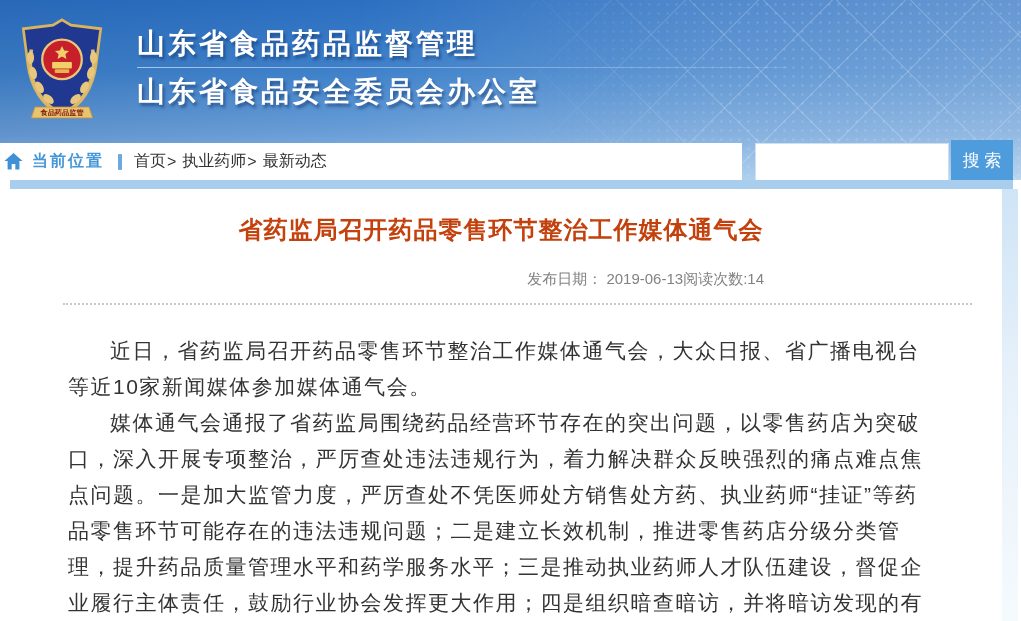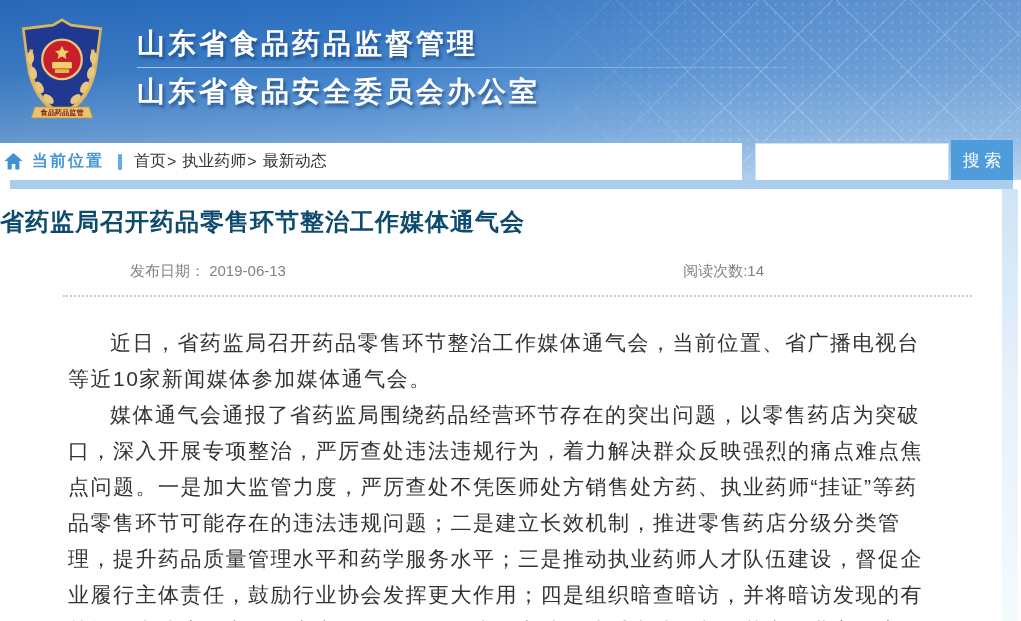--- a/index.html
+++ b/index.html
@@ -70,25 +70,25 @@
     background: #a9cdec;
   }
   .right-band {
     position: absolute; top: 189px; right: 3px; width: 16px; bottom: 0;
     background: linear-gradient(180deg, #cfe4f6 0%, #e7f1fa 45%, #f5fafd 100%);
   }
 
   
   .content { position: absolute; top: 189px; left: 0; width: 1002px; }
   .article-title {
-    margin-top: 17px; color: #0c4a6e;
+    margin-top: 25px; text-align: center; color: #c2410c;
     font-size: 24px; font-weight: bold; letter-spacing: 1px; line-height: 32px;
   }
   .meta {
-    display: flex; justify-content: space-between; align-items: center;
+    display: flex; justify-content: flex-end; align-items: center;
     margin-top: 24px; padding-left: 130px; padding-right: 238px;
     color: #828282; font-size: 15px;
   }
   .dotted-divider {
     margin: 14px 30px 0 63px; border-top: 2px dotted #c8c8c8; height: 0;
   }
   .body-text {
     margin: 28px 66px 0 68px; color: #333333;
     font-size: 21px; line-height: 36px; letter-spacing: 1.5px; text-align: left;
   }
@@ -163,18 +163,18 @@
         <span>2019-06-13</span>
       </span>
       <span>
         <span>阅读次数:</span><span>14</span>
       </span>
     </div>
 
     <div class="dotted-divider"></div>
 
     <div class="body-text">
-      <p>近日，省药监局召开药品零售环节整治工作媒体通气会，当前位置、省广播电视台等近10家新闻媒体参加媒体通气会。</p>
+      <p>近日，省药监局召开药品零售环节整治工作媒体通气会，大众日报、省广播电视台等近10家新闻媒体参加媒体通气会。</p>
       <p>媒体通气会通报了省药监局围绕药品经营环节存在的突出问题，以零售药店为突破口，深入开展专项整治，严厉查处违法违规行为，着力解决群众反映强烈的痛点难点焦点问题。一是加大监管力度，严厉查处不凭医师处方销售处方药、执业药师“挂证”等药品零售环节可能存在的违法违规问题；二是建立长效机制，推进零售药店分级分类管理，提升药品质量管理水平和药学服务水平；三是推动执业药师人才队伍建设，督促企业履行主体责任，鼓励行业协会发挥更大作用；四是组织暗查暗访，并将暗访发现的有关问题和线索移交给各市市场监管局，要求各市从严从重查处，督促落实企业主体责任，对查实的违法违规行为在主流媒体或门户网站公开曝光，对列入“黑名单”的企业和负责人向社会公开。</p>
     </div>
   </main>
 
 </div>
 
 </body></html>

